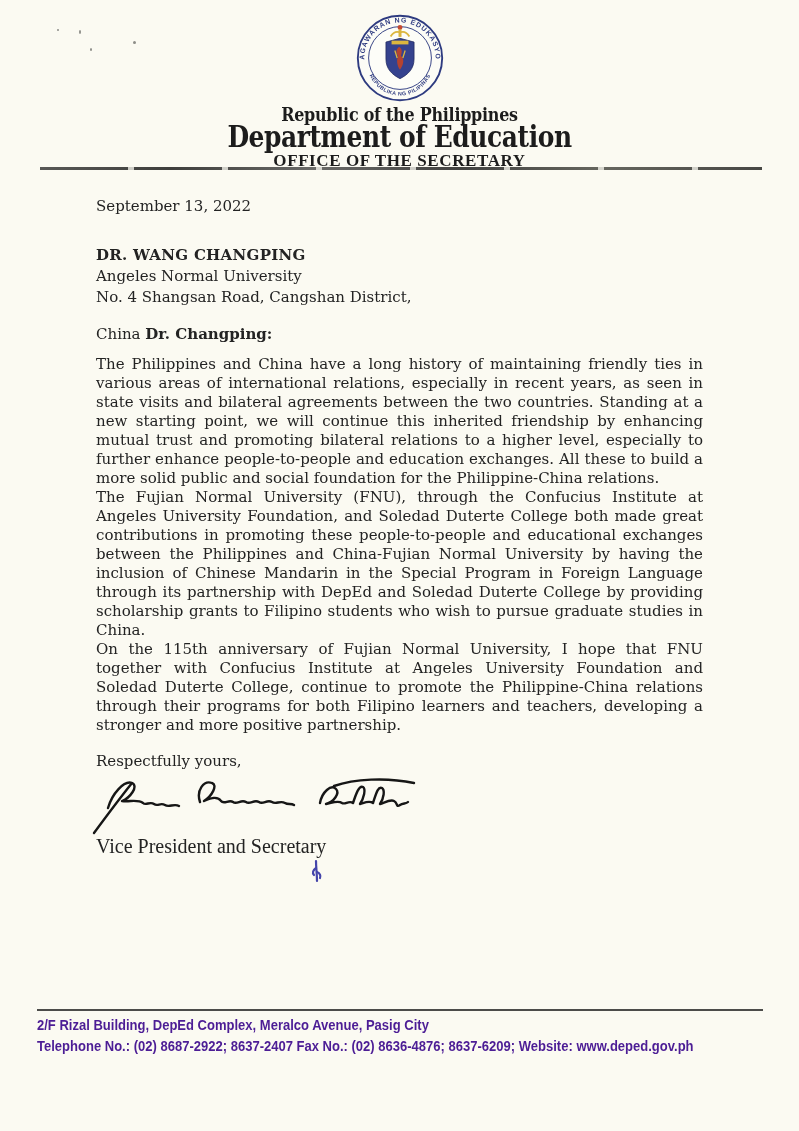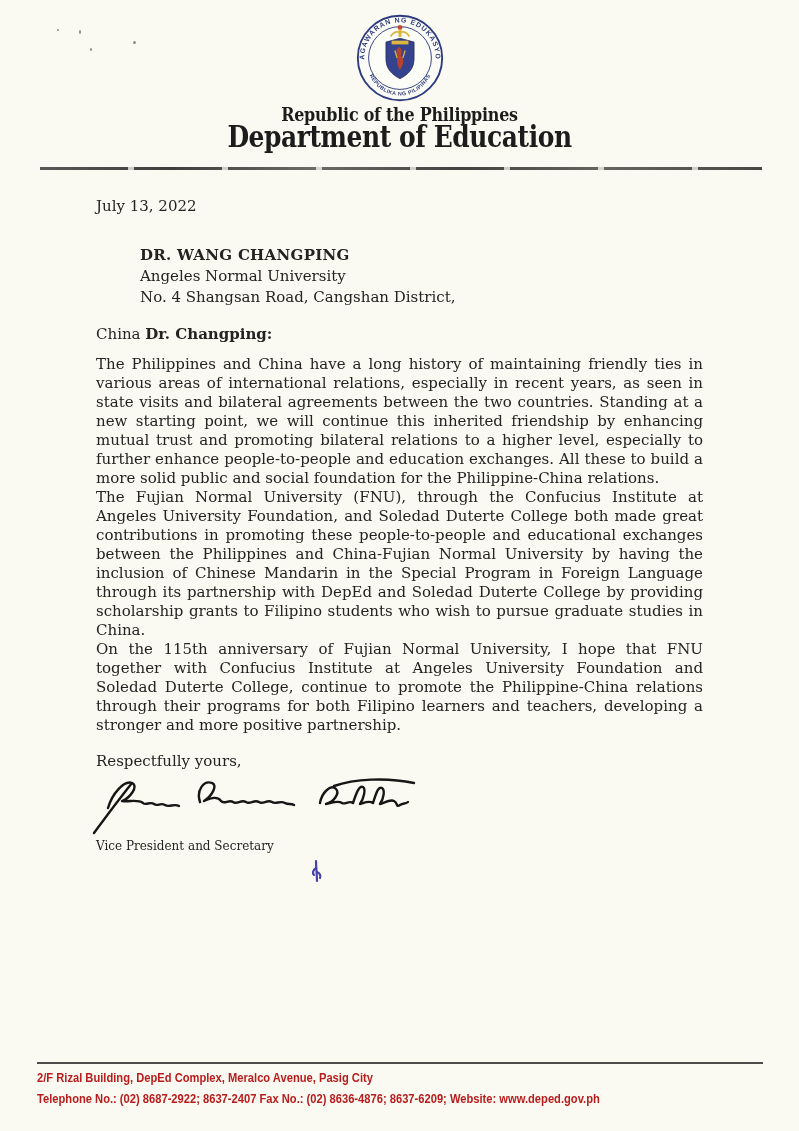--- a/index.html
+++ b/index.html
@@ -21,36 +21,36 @@
   .h-office{font-family:"Liberation Serif", serif;font-size:17px;font-weight:600;
     letter-spacing:.6px;line-height:19px;}
   .header-rule{position:absolute;left:40px;right:37px;top:167px;height:3px;
     background:
       repeating-linear-gradient(90deg,rgba(251,250,242,0) 0 88px,rgba(251,250,242,.75) 88px 94px),
       linear-gradient(90deg,#585856,#3e3e3c 18%,#6b6b68 38%,#424240 58%,#66665f 78%,#474744);}
 
   
   .letter{position:absolute;left:96px;right:96px;top:196px;font-size:15px;line-height:21px;}
   .date{line-height:21px;}
-  .recipient{margin-top:28px;margin-left:44px;}
+  .recipient{margin-top:28px;}
   .recipient div{line-height:21px;}
   .recipient-name{font-weight:bold;letter-spacing:.3px;}
   .salutation{margin-top:16px;line-height:21px;}
   .salutation-name{font-weight:bold;}
   p.body-par{margin:10px 0 0 0;text-align:justify;line-height:19px;}
   p.body-par + p.body-par{margin-top:0;}
   .closing{margin-top:16px;line-height:21px;}
   .signature-svg{display:block;margin:0 0 0 -8px;}
   .signer-name{font-weight:bold;letter-spacing:.4px;margin-top:-14px;line-height:21px;font-size:15.5px;}
-  .signer-title{line-height:21px;font-size:12px;}
+  .signer-title{line-height:21px;font-size:20px;font-family:Liberation Serif, serif;}
   .ink-mark{display:block;margin:2px 0 0 212px;}
 
   
-  .footer{position:absolute;left:37px;right:36px;top:1062px;
-    font-family:"Liberation Sans", sans-serif;font-weight:700;font-size:12px;color:#b91c1c;}
+  .footer{position:absolute;left:37px;right:36px;top:1009px;
+    font-family:"Liberation Sans", sans-serif;font-weight:700;font-size:14px;color:#4c1d95;}
   .footer-rule{height:2px;background:#4c4c4a;margin-bottom:4px;}
   .footer-lines{transform:scaleX(.93);transform-origin:left center;white-space:nowrap;}
   .footer-line{line-height:21px;letter-spacing:0;}
 </style>
 </head>
 <body>
 
 <div class="page">
 
   <div class="speck" style="left:57px;top:29px;width:2px;height:2px;"></div>
@@ -82,27 +82,28 @@
       <path d="M50 27 L65 31 L65 49 C65 60 58 66 50 70 C42 66 35 60 35 49 L35 31 Z" fill="#35428e" stroke="#222a5e" stroke-width=".8"></path>
       <rect x="41" y="29.5" width="18" height="4" fill="#dcb63e"></rect>
 
       <path d="M49 36 C53 38.5 52 42 51 45.5 C54.5 48.5 54.5 54 50 60.5 C46.8 56 46 50 48 46 C45 42 46 38.5 49 36 Z" fill="#b5432f"></path>
       <path d="M44.5 40 L47 48" stroke="#dcb63e" stroke-width="1.4"></path>
       <path d="M55.5 40 L53 48" stroke="#dcb63e" stroke-width="1.4"></path>
     </svg>
 
     <div class="h-republic">Republic of the Philippines</div>
     <div class="h-department">Department of Education</div>
+    <div class="h-office">OFFICE OF THE SECRETARY</div>
   </div>
 
   <div class="header-rule"></div>
 
   <div class="letter">
 
-    <div class="date">July 13, 2022</div>
+    <div class="date">September 13, 2022</div>
 
     <div class="recipient">
       <div class="recipient-name">DR. WANG CHANGPING</div>
       <div>Angeles Normal University</div>
       <div>No. 4 Shangsan Road, Cangshan District,</div>
     </div>
 
     <div class="salutation">
       <span>China</span>
       <span class="salutation-name">Dr. Changping:</span>

